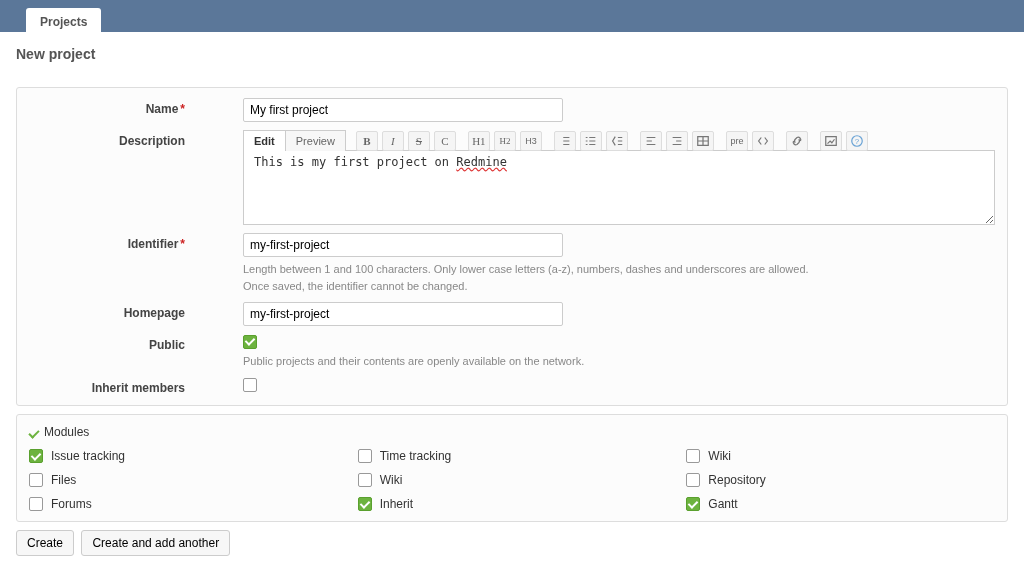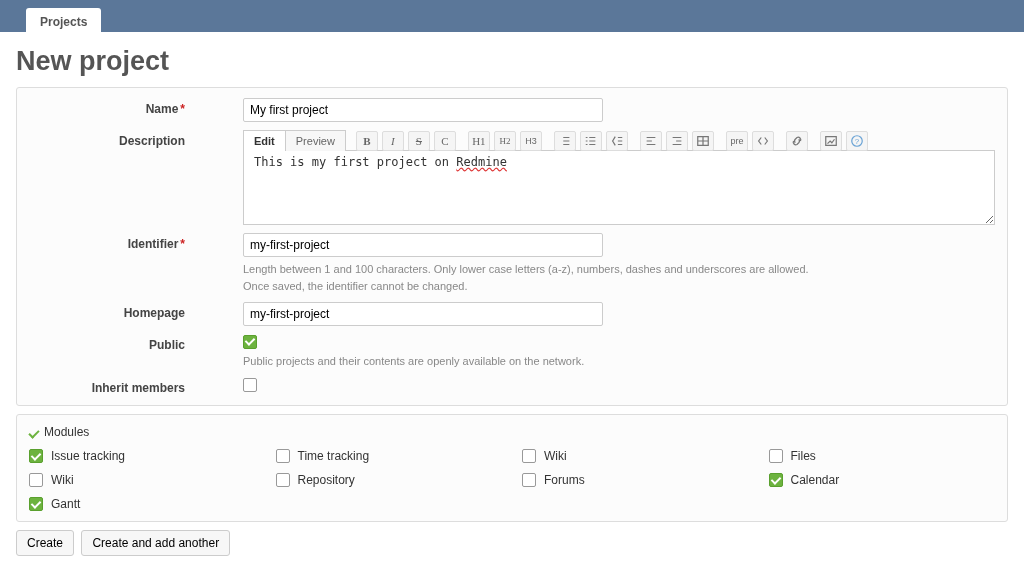--- a/index.html
+++ b/index.html
@@ -3,33 +3,33 @@
 <meta charset="utf-8">
 <style>
 * { box-sizing: border-box; margin: 0; padding: 0; }
 body { font-family: Verdana, Arial, sans-serif; font-size: 12px; color: #333; background: #fff; }
 
 
 .topbar { background: #5b7799; height: 32px; padding-left: 16px; }
 .tab { display: inline-block; background: #fff; color: #555; font-weight: bold; padding: 7px 14px; margin-left: 10px; margin-top: 8px; border-radius: 3px 3px 0 0; font-size: 12px; cursor: pointer; }
 
 .page { padding: 10px 16px; }
-h1 { font-size: 27px; color: #555; font-weight: bold; margin: 4px 0 10px; }
+h1 { font-size: 14px; color: #555; font-weight: bold; margin: 4px 0 25px; }
 
 .box { border: 1px solid #ddd; border-radius: 3px; background: #fcfcfc; padding: 10px 12px; margin-bottom: 8px; }
 
 
 .frow { display: flex; align-items: flex-start; margin-bottom: 8px; gap: 48px; }
 .flabel { width: 166px; min-width: 166px; text-align: right; padding-right: 10px; padding-top: 4px; font-weight: bold; color: #444; font-size: 12px; }
 .req { color: #c22; margin-left: 2px; }
 .fval { flex: 1; }
 .fval .hint { color: #888; font-size: 11px; margin-top: 4px; line-height: 1.5; }
 
 input[type=text] { border: 1px solid #ccc; padding: 4px 6px; font-size: 12px; font-family: inherit; border-radius: 2px; }
-.w320 { width: 360px; }
+.w320 { width: 320px; }
 
 
 .editor-head { display: flex; align-items: center; }
 .etab { border: 1px solid #ccc; border-bottom: none; padding: 4px 10px; font-size: 11px; cursor: pointer; background: #f7f7f7; color: #666; }
 .etab.active { background: #fff; font-weight: bold; color: #333; }
 .etab + .etab { border-left: none; }
 .toolbar { display: flex; align-items: center; padding-left: 10px; gap: 4px; }
 .tbtn { width: 22px; height: 20px; border: 1px solid #ddd; background: #f5f5f5; display: flex; align-items: center; justify-content: center; font-size: 11px; color: #666; cursor: pointer; border-radius: 2px; }
 .tbtn svg { width: 14px; height: 14px; }
 .tsep { width: 4px; }
@@ -37,21 +37,21 @@
 
 
 .cb { width: 14px; height: 14px; border: 1px solid #999; border-radius: 2px; display: inline-flex; align-items: center; justify-content: center; cursor: pointer; background: #fff; vertical-align: middle; }
 .cb.checked { background: #6db33f; border-color: #5aa02e; }
 .cb.checked::after { content: ""; width: 4px; height: 7px; border: solid #fff; border-width: 0 2px 2px 0; transform: rotate(45deg); margin-top: -2px; }
 .tick { width: 11px; height: 11px; display:inline-block; vertical-align: middle; margin-right:4px; }
 .tick::after { content:""; display:block; width:4px; height:8px; border: solid #6db33f; border-width: 0 2px 2px 0; transform: rotate(45deg); margin-left:2px; }
 
 
 .modules-head { font-size: 12px; color: #333; margin-bottom: 10px; }
-.modules-grid { display: grid; grid-template-columns: repeat(4, 1fr); gap: 10px 20px; }
+.modules-grid { display: grid; grid-template-columns: repeat(3, 1fr); gap: 10px 20px; }
 .modrow { display: flex; align-items: center; gap: 8px; color: #333; font-size: 12px; }
 
 .btnrow { margin-top: 8px; }
 .btn { border: 1px solid #ccc; background: #f7f7f7; padding: 5px 10px; font-size: 12px; border-radius: 3px; cursor: pointer; margin-right: 4px; }
 
 .redline { text-decoration: underline; text-decoration-style: wavy; text-decoration-color: #d33; }
 </style>
 </head>
 <body>
 
@@ -203,21 +203,21 @@
         <div class="modrow">
           <span class="cb"></span>
           <span>Repository</span>
         </div>
         <div class="modrow">
           <span class="cb"></span>
           <span>Forums</span>
         </div>
         <div class="modrow">
           <span class="cb checked"></span>
-          <span>Calendar</span>
+          <span>Inherit</span>
         </div>
         <div class="modrow">
           <span class="cb checked"></span>
           <span>Gantt</span>
         </div>
       </div>
   </div>
 
   <div class="btnrow">
     <button class="btn">Create</button>

